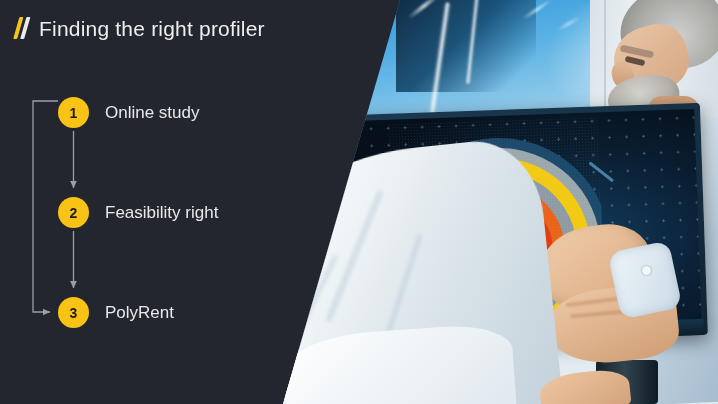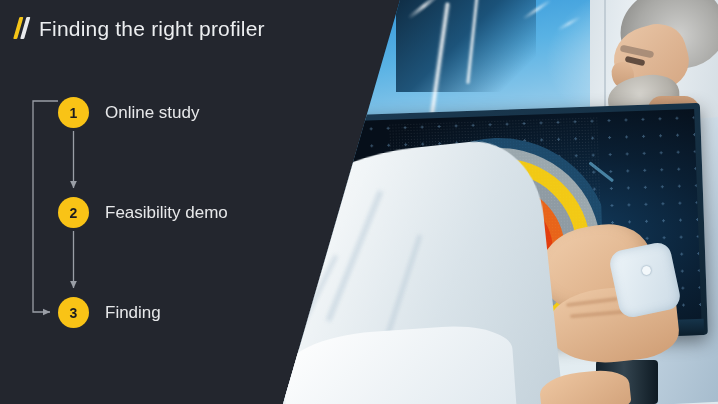--- a/index.html
+++ b/index.html
@@ -389,22 +389,22 @@
       <path d="M58 101 L33 101 L33 312 L50 312" fill="none" stroke="#9a9ea6" stroke-width="1.3" marker-end="url(#ah)"></path>
     </svg>
 
     <div class="step step-1">
       <span class="badge">1</span>
       <span class="step-label">Online study</span>
     </div>
 
     <div class="step step-2">
       <span class="badge">2</span>
-      <span class="step-label">Feasibility demo</span>
+      <span class="step-label">Feasibility right</span>
     </div>
 
     <div class="step step-3">
       <span class="badge">3</span>
-      <span class="step-label">Finding</span>
+      <span class="step-label">PolyRent</span>
     </div>
 
   </div>
 </div>
 
 </body></html>

